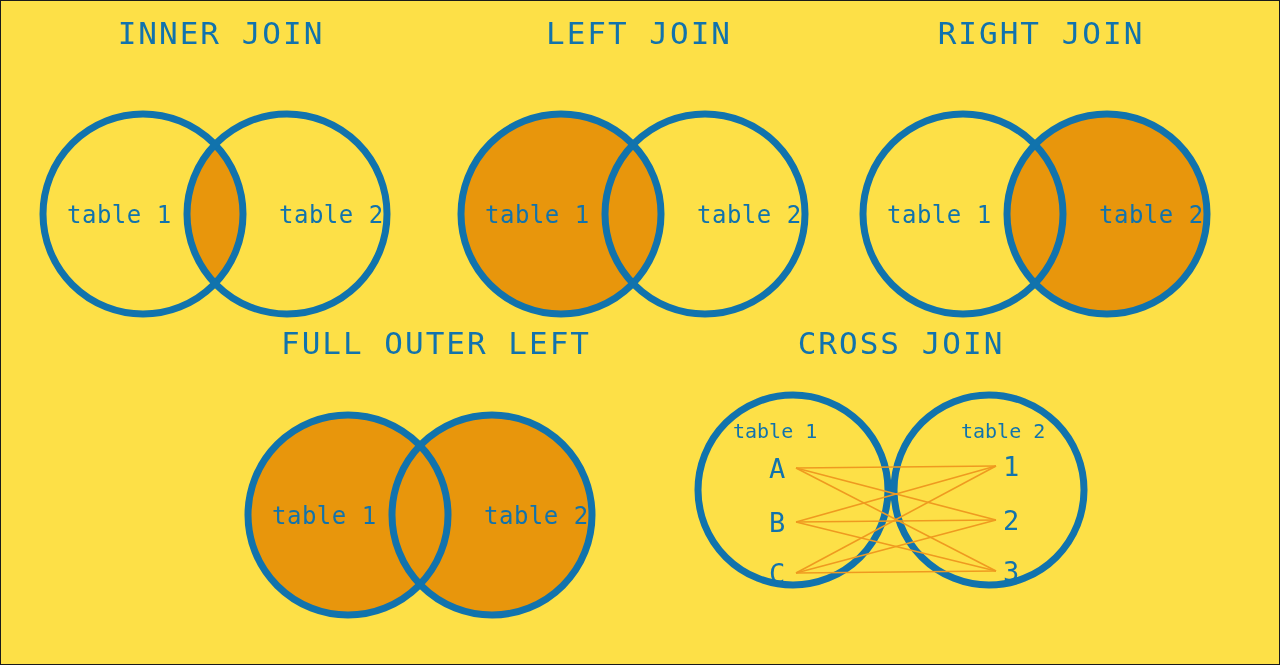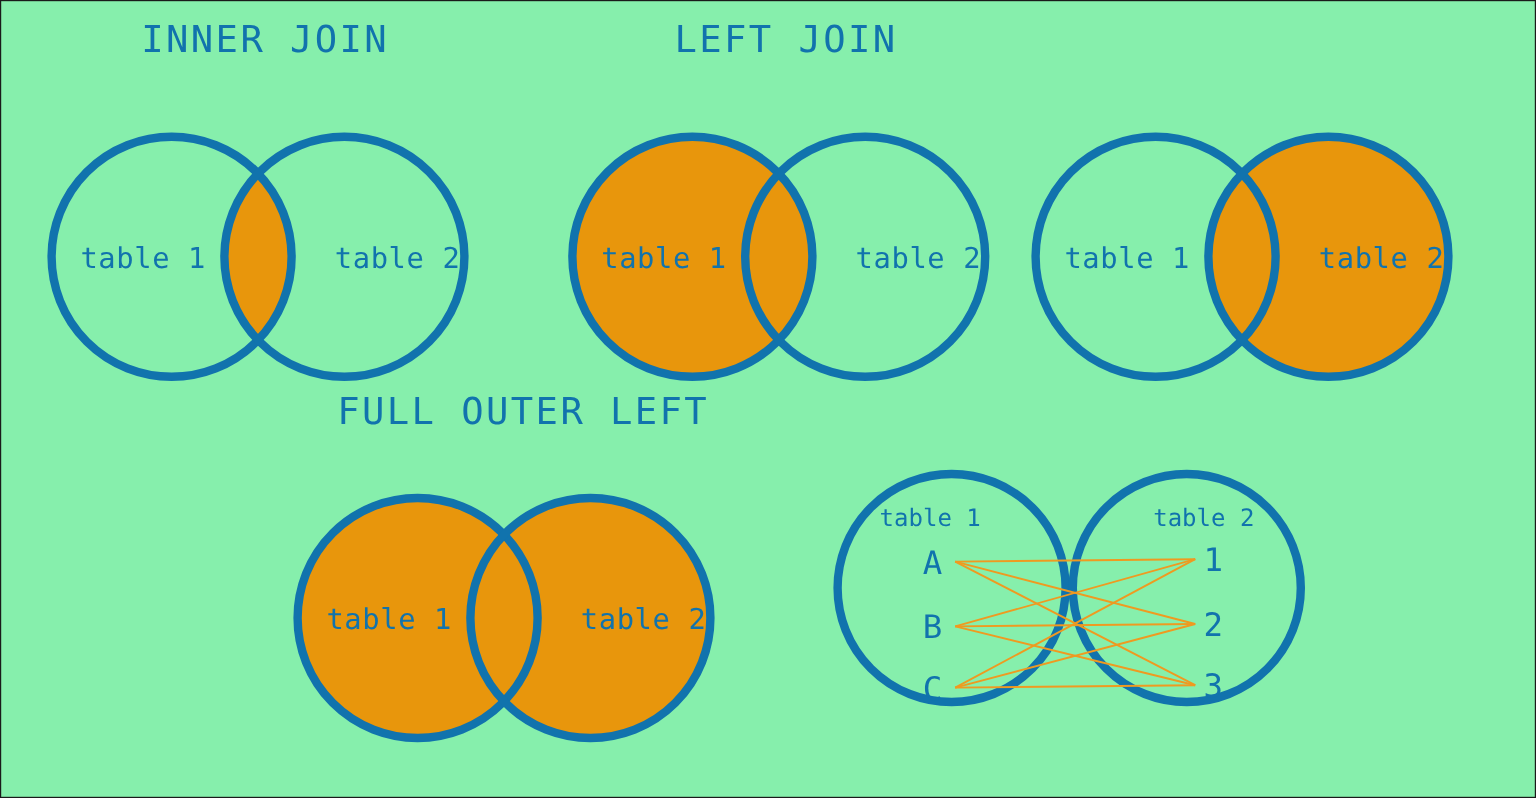--- a/index.html
+++ b/index.html
@@ -10,21 +10,21 @@
   body {
     width: 1280px;
     height: 665px;
     font-family: "DejaVu Sans Mono", "Liberation Mono", monospace;
     overflow: hidden;
   }
   #page {
     position: relative;
     width: 1280px;
     height: 665px;
-    background: #86efac;
+    background: #fde047;
     box-sizing: border-box;
     border: 1px solid #1a1a1a;
   }
   .diagram {
     position: absolute;
   }
   .venn-title {
     position: absolute;
     width: 100%;
     text-align: center;
@@ -85,32 +85,33 @@
       <g clip-path="url(#clip-ij-left)">
         <circle class="fill-orange" cx="276" cy="199" r="100"></circle>
       </g>
       <circle class="circle-stroke" cx="132" cy="199" r="100"></circle>
       <circle class="circle-stroke" cx="276" cy="199" r="100"></circle>
       <text class="venn-label" x="56" y="208">table 1</text>
       <text class="venn-label" x="268" y="208">table 2</text>
     </svg>
   </div>
 
-  <div class="diagram" style="left:444px; top:14px; width:420px; height:310px;text-decoration:underline;">
+  <div class="diagram" style="left:428px; top:14px; width:420px; height:310px;text-decoration:underline;">
     <div class="venn-title">LEFT JOIN</div>
     <svg width="420" height="310" viewBox="0 0 420 310">
       <circle class="fill-orange" cx="132" cy="199" r="100"></circle>
       <circle class="circle-stroke" cx="132" cy="199" r="100"></circle>
       <circle class="circle-stroke" cx="276" cy="199" r="100"></circle>
       <text class="venn-label" x="56" y="208">table 1</text>
       <text class="venn-label" x="268" y="208">table 2</text>
     </svg>
   </div>
 
   <div class="diagram" style="left:830px; top:14px; width:420px; height:310px;">
+    <div class="venn-title">RIGHT JOIN</div>
     <svg width="420" height="310" viewBox="0 0 420 310">
       <circle class="fill-orange" cx="276" cy="199" r="100"></circle>
       <circle class="circle-stroke" cx="132" cy="199" r="100"></circle>
       <circle class="circle-stroke" cx="276" cy="199" r="100"></circle>
       <text class="venn-label" x="56" y="208">table 1</text>
       <text class="venn-label" x="268" y="208">table 2</text>
     </svg>
   </div>
 
   <div class="diagram" style="left:225px; top:324px; width:420px; height:320px;">
@@ -119,20 +120,21 @@
       <circle class="fill-orange" cx="122" cy="190" r="100"></circle>
       <circle class="fill-orange" cx="266" cy="190" r="100"></circle>
       <circle class="circle-stroke" cx="122" cy="190" r="100"></circle>
       <circle class="circle-stroke" cx="266" cy="190" r="100"></circle>
       <text class="venn-label" x="46" y="199">table 1</text>
       <text class="venn-label" x="258" y="199">table 2</text>
     </svg>
   </div>
 
   <div class="diagram" style="left:680px; top:324px; width:440px; height:290px;">
+    <div class="venn-title">CROSS JOIN</div>
     <svg width="440" height="290" viewBox="0 0 440 290">
       <circle class="circle-stroke" cx="112" cy="165" r="95"></circle>
       <circle class="circle-stroke" cx="308" cy="165" r="95"></circle>
 
       <text class="cross-label" x="52" y="113">table 1</text>
       <text class="cross-label" x="280" y="113">table 2</text>
 
       <g>
 
         <line class="cross-line" x1="115" y1="143" x2="315" y2="141"></line>

